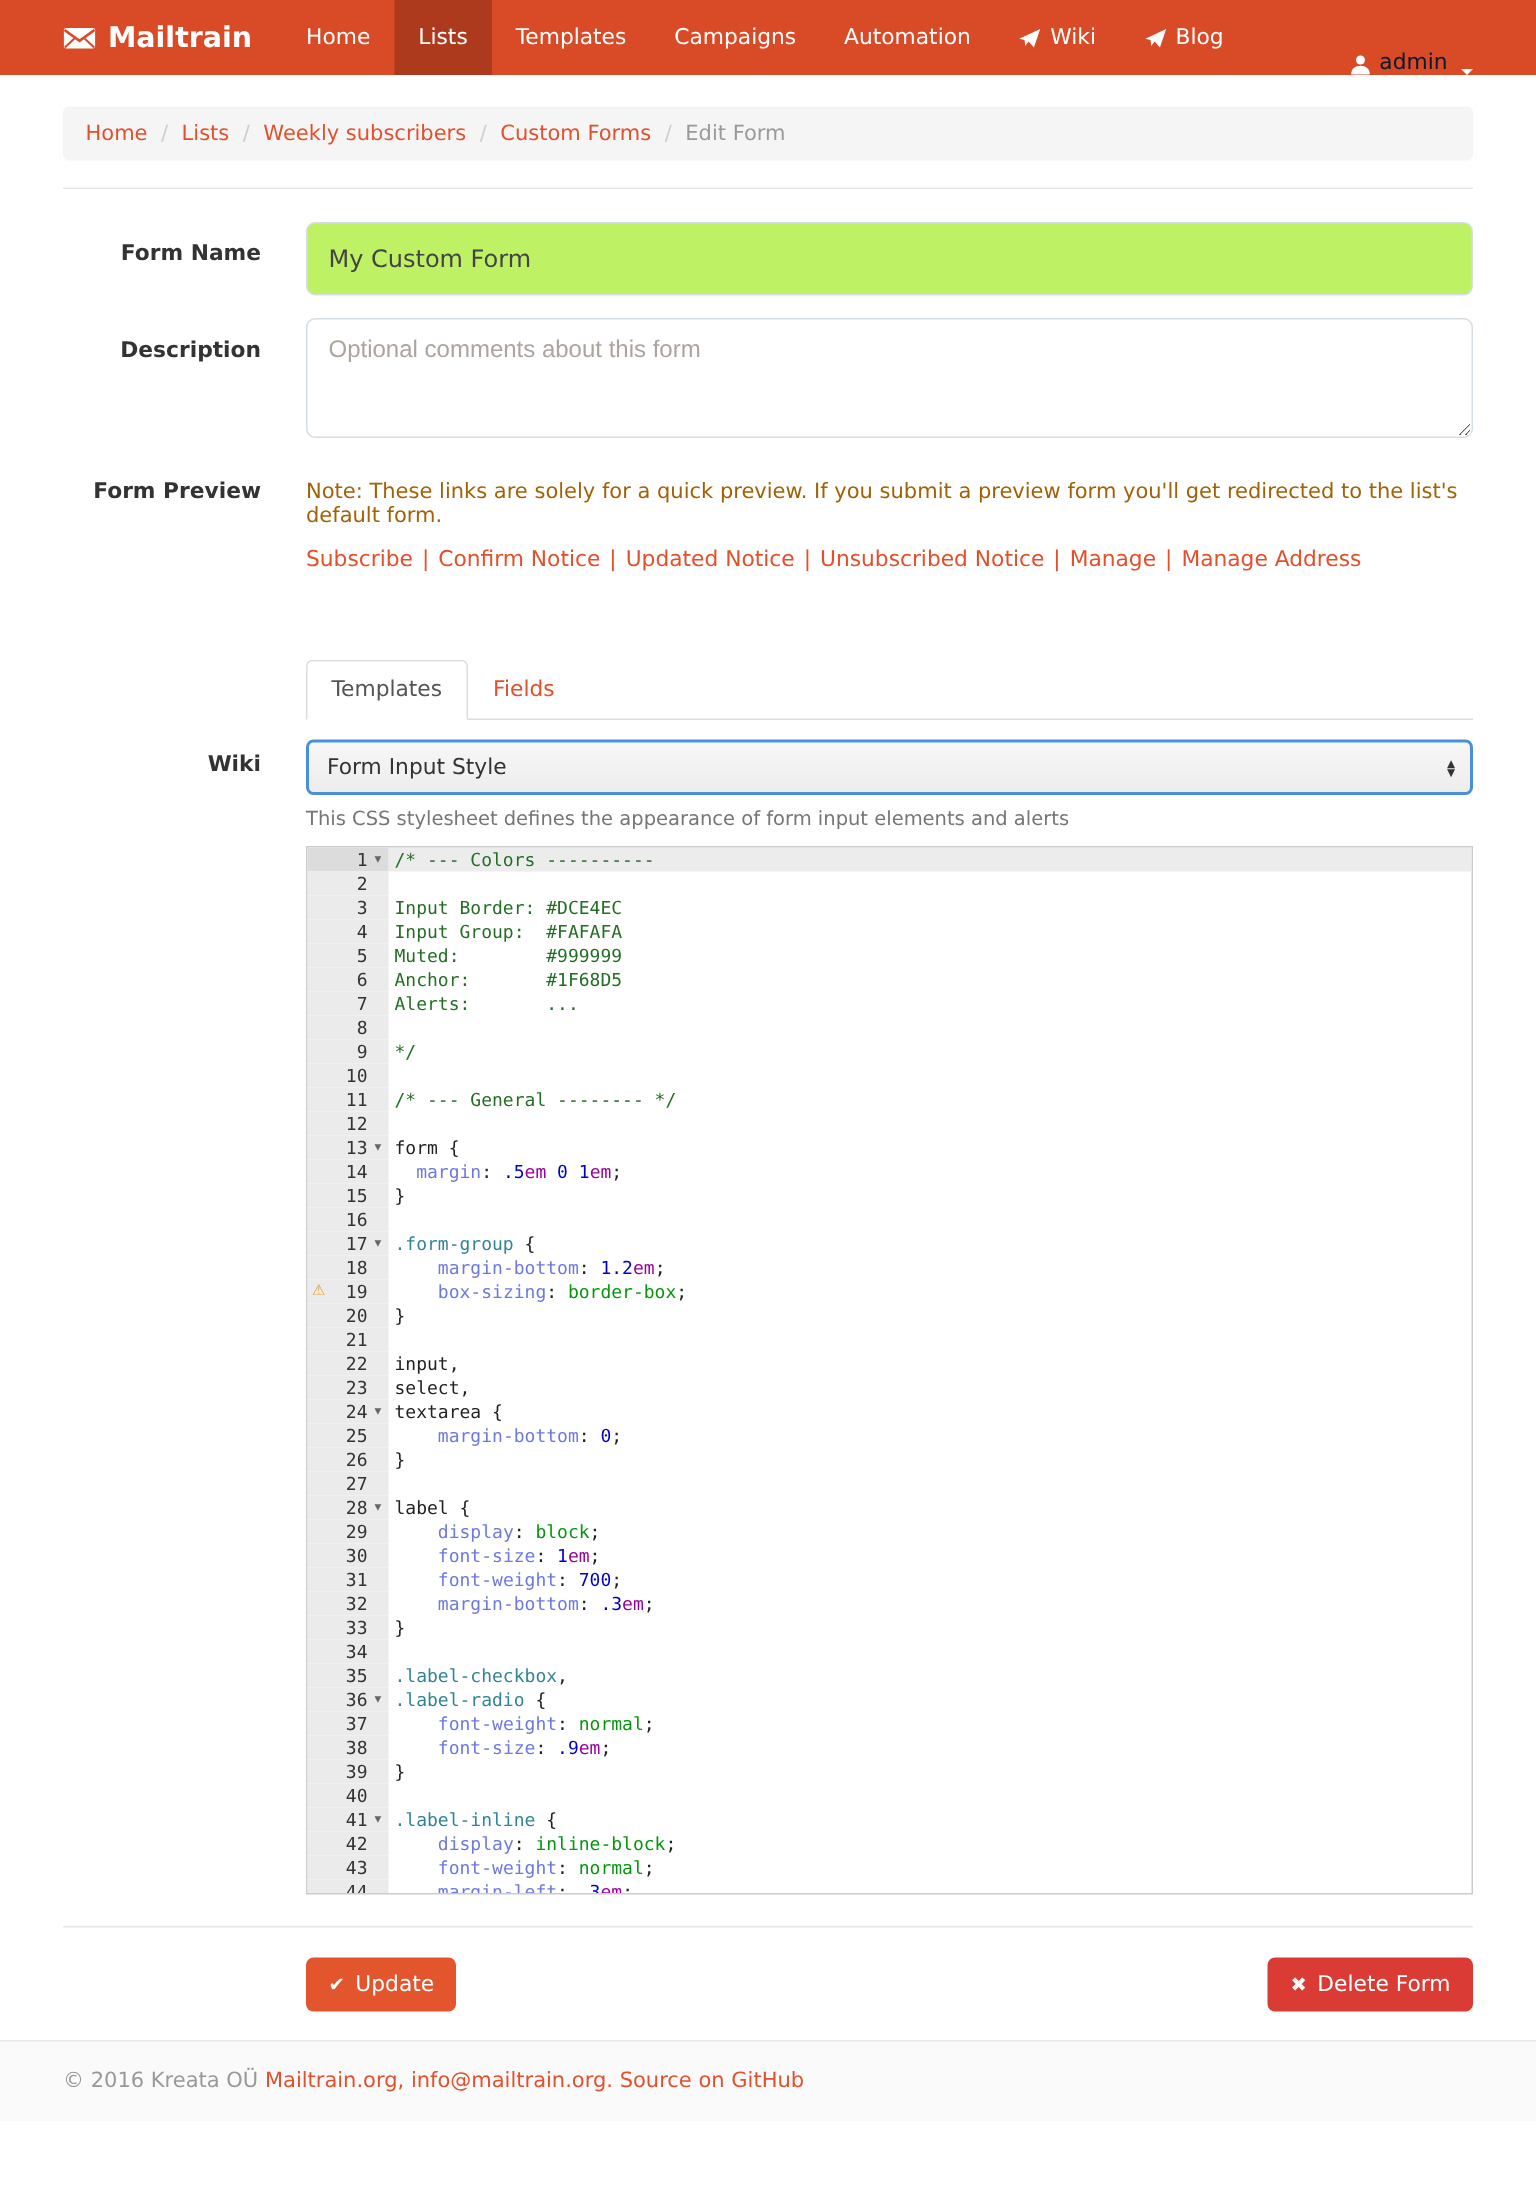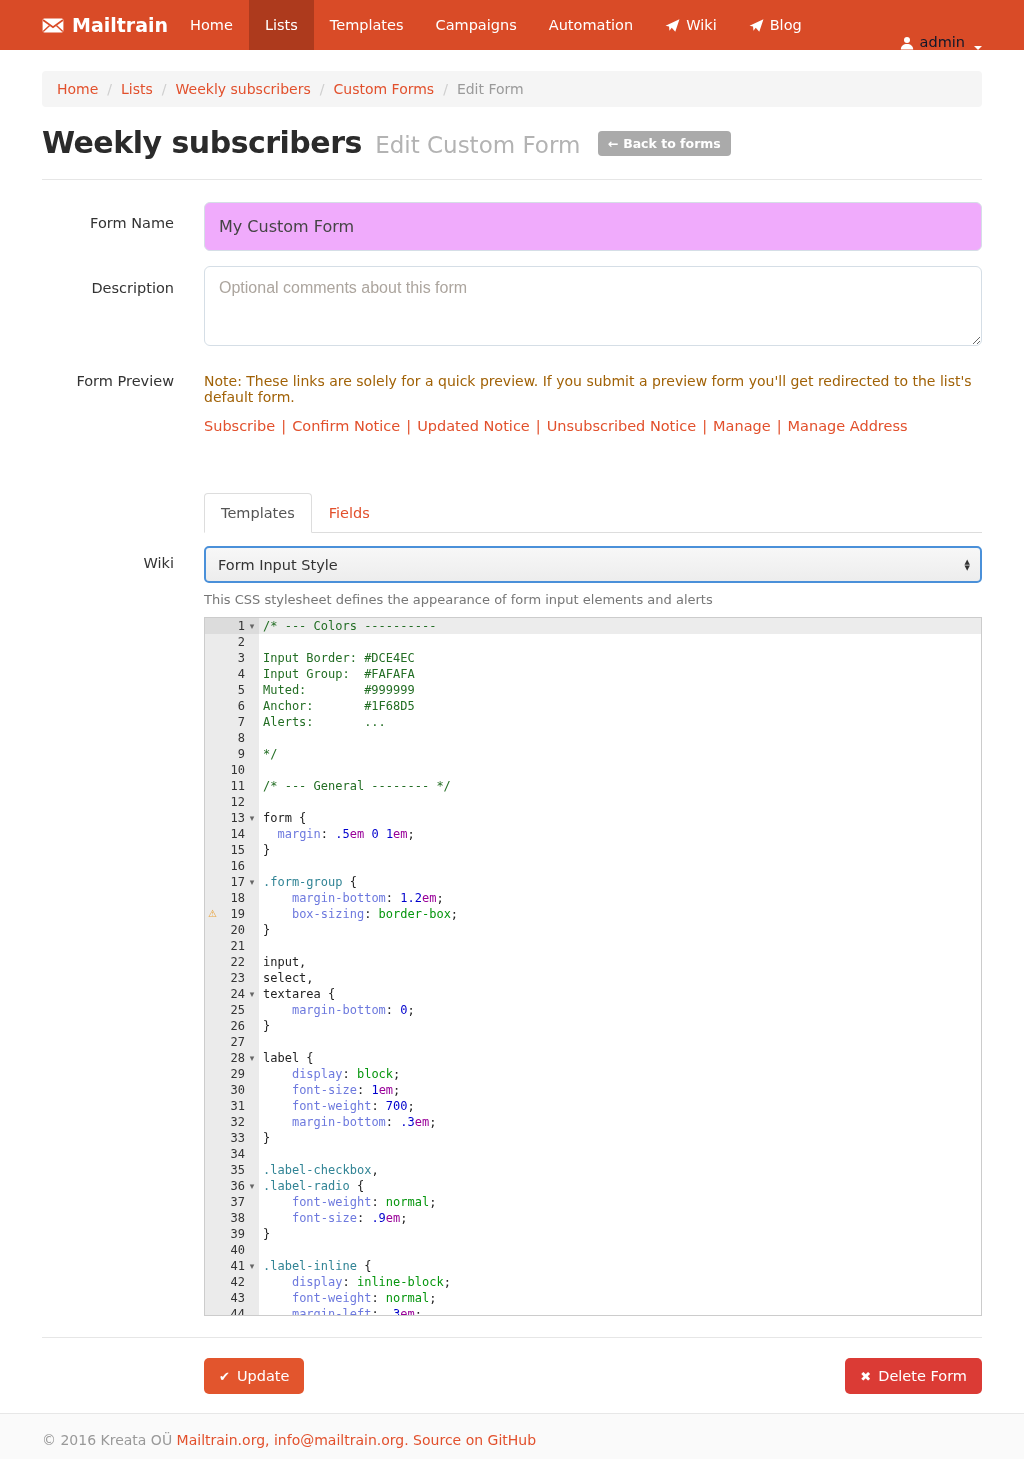--- a/index.html
+++ b/index.html
@@ -9,21 +9,21 @@
   }
   *{box-sizing:border-box;margin:0;padding:0}
   html,body{background:#fff}
   body{width:1024px;font-family:"DejaVu Sans","Liberation Sans",sans-serif;color:#333;font-size:14px;}
   a{text-decoration:none;cursor:pointer}
   .container{width:970px;margin:0 auto;padding:0 15px}
 
   
   .navbar{height:50px;background:var(--navbar-bg);}
   .nav-inner{display:flex;align-items:stretch;height:50px}
-  .brand{display:flex;align-items:center;gap:8px;color:#fff;font-size:19px;font-weight:bold;margin-right:6px}
+  .brand{display:flex;align-items:center;gap:8px;color:#fff;font-size:19px;font-weight:bold;margin-right:20px}
   .nav-list{display:flex;list-style:none;align-items:stretch}
   .nav-item{display:flex;align-items:center;gap:6px;padding:0 16px;color:#fff;font-size:14.5px;cursor:pointer}
   .nav-item.active{background:var(--navbar-active)}
   .nav-right{margin-left:auto;display:flex;align-items:flex-end;gap:6px;color:#0f172a;font-size:14.5px;cursor:pointer}
   .caret{display:inline-block;width:0;height:0;border-left:4px solid transparent;border-right:4px solid transparent;border-top:4px solid #fff;margin-left:3px}
 
   
   .breadcrumb{margin-top:21px;background:#f5f5f5;border-radius:4px;padding:10px 15px;font-size:14px;list-style:none;display:flex;flex-wrap:wrap;align-items:center}
   .breadcrumb a{color:var(--accent)}
   .crumb-sep{color:#cfcfcf;margin:0 9px}
@@ -31,24 +31,24 @@
 
   
   .page-header{margin-top:18px}
   .page-title{font-size:30px;font-weight:bold;color:#2b2b2b;letter-spacing:-.5px}
   .page-subtitle{font-size:23px;color:#b3b3b3;font-weight:normal;margin-left:6px}
   .btn-back{display:inline-flex;align-items:center;gap:5px;background:var(--default-btn);color:#fff;font-size:12.5px;padding:5px 10px;border-radius:4px;border:none;margin-left:10px;position:relative;top:-5px;cursor:pointer}
   hr.rule{border:none;border-top:1px solid #e6e6e6;margin:18px 0 22px 0}
 
   
   .frow{display:grid;grid-template-columns:132px 1fr;column-gap:30px}
-  .frow .lbl{text-align:right;font-weight:normal;font-size:14.5px;color:#333}
+  .frow .lbl{text-align:right;font-weight:bold;font-size:14.5px;color:#333}
   .mb15{margin-bottom:15px}.mb22{margin-bottom:22px}.mb60{margin-bottom:59px}
   .pt13{padding-top:13px}.pt14{padding-top:14px}.pt2{padding-top:2px}.pt9{padding-top:9px}
-  .text-input{width:100%;height:49px;border:1px solid #d5dee6;border-radius:6px;padding:12px 14px;font-size:16px;color:#444;font-family:inherit;outline:none;background:#f0abfc}
+  .text-input{width:100%;height:49px;border:1px solid #d5dee6;border-radius:6px;padding:12px 14px;font-size:16px;color:#444;font-family:inherit;outline:none;background:#bef264}
   .text-area{width:100%;height:80px;border:1px solid #d5dee6;border-radius:6px;padding:12px 14px;font-size:16px;color:#444;font-family:Liberation Sans, sans-serif;outline:none;resize:vertical;background:#fff}
   .text-input::placeholder,.text-area::placeholder{color:#aca59e}
   .preview-note{font-size:14px;color:#a16207;padding-top:2px}
   .preview-links{margin-top:13px;font-size:14.5px}
   .preview-links a{color:var(--accent)}
   .plink-sep{color:var(--accent);margin:0 6px}
 
   
   .tabs{display:flex;list-style:none;border-bottom:1px solid #ddd}
   .tab{font-size:14.5px;padding:11px 16px;border:1px solid transparent;border-radius:4px 4px 0 0;margin-bottom:-1px;cursor:pointer}
@@ -156,30 +156,20 @@
       <span class="crumb-sep">/</span>
       <a>Lists</a>
       <span class="crumb-sep">/</span>
       <a>Weekly subscribers</a>
       <span class="crumb-sep">/</span>
       <a>Custom Forms</a>
       <span class="crumb-sep">/</span>
       <span class="crumb-current">Edit Form</span>
     </ol>
 
-  <div class="page-header">
-    <h2>
-      <span class="page-title">Weekly subscribers</span>
-      <span class="page-subtitle">Edit Custom Form</span>
-      <a class="btn-back">
-        <span>←</span>
-        <span>Back to forms</span>
-      </a>
-    </h2>
-  </div>
   <hr class="rule">
 
   <div class="frow mb15">
     <label class="lbl pt13">Form Name</label>
     <div><input class="text-input" type="text" value="My Custom Form" style=""></div>
   </div>
 
   <div class="frow mb22">
     <label class="lbl pt14">Description</label>
     <div><textarea class="text-area" placeholder="Optional comments about this form" style=""></textarea></div>

